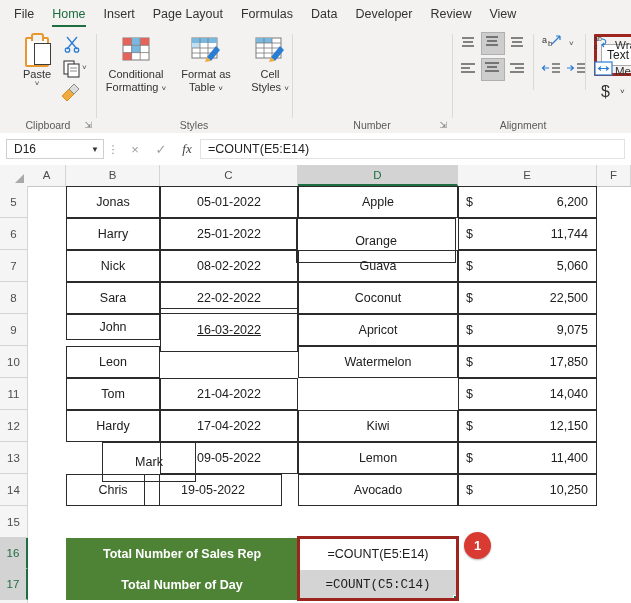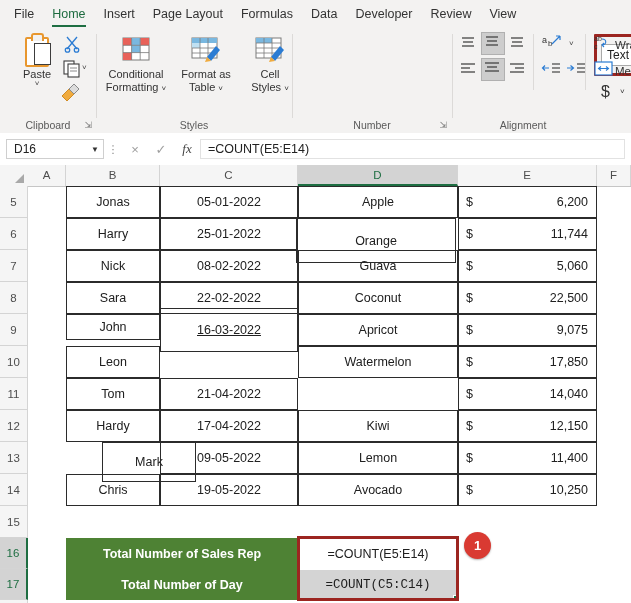--- a/index.html
+++ b/index.html
@@ -498,21 +498,21 @@
 
     <div class="cell bordered c-center" style="left:66px;  top:277px; width:94px;  height:40px;margin-left:36px;">Mark</div>
     <div class="cell bordered c-center" style="left:160px; top:277px; width:138px; height:32px;">09-05-2022</div>
     <div class="cell bordered c-center" style="left:298px; top:277px; width:160px; height:32px;">Lemon</div>
     <div class="cell bordered acct" style="left:458px; top:277px; width:139px; height:32px;">
       <span>$</span>
       <span>11,400</span>
     </div>
 
     <div class="cell bordered c-center" style="left:66px;  top:309px; width:94px;  height:32px;">Chris</div>
-    <div class="cell bordered c-center" style="left:160px; top:309px; width:138px; height:32px;">19-05-2022</div>
+    <div class="cell bordered c-center" style="left:144px; top:309px; width:138px; height:32px;">19-05-2022</div>
     <div class="cell bordered c-center" style="left:298px; top:309px; width:160px; height:32px;">Avocado</div>
     <div class="cell bordered acct" style="left:458px; top:309px; width:139px; height:32px;">
       <span>$</span>
       <span>10,250</span>
     </div>
 
     <div class="greencell" style="left:66px; top:373px; width:232px; height:31px;">Total Number of Sales Rep</div>
     <div class="formulacell active" style="left:300px; top:374px; width:156px; height:29px;">=COUNT(E5:E14)</div>
 
     <div class="greencell" style="left:66px; top:404px; width:232px; height:31px;">Total Number of Day</div>

